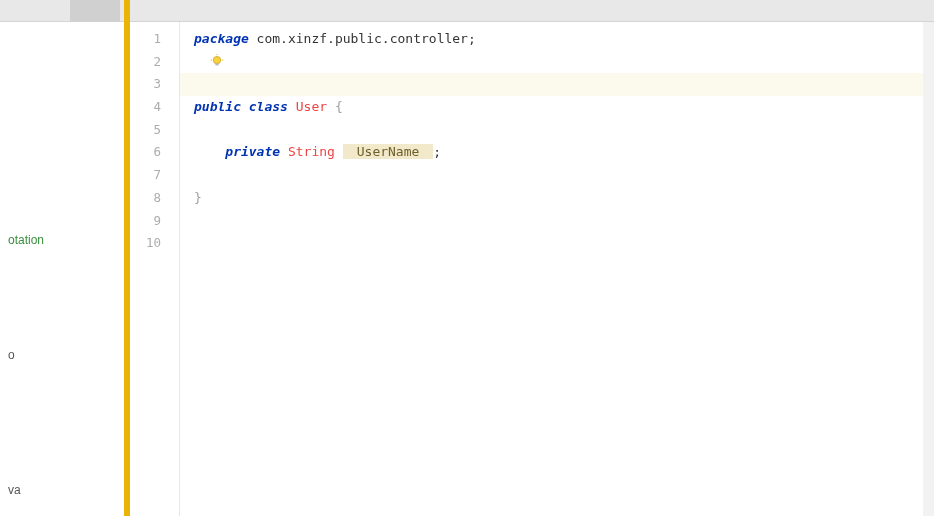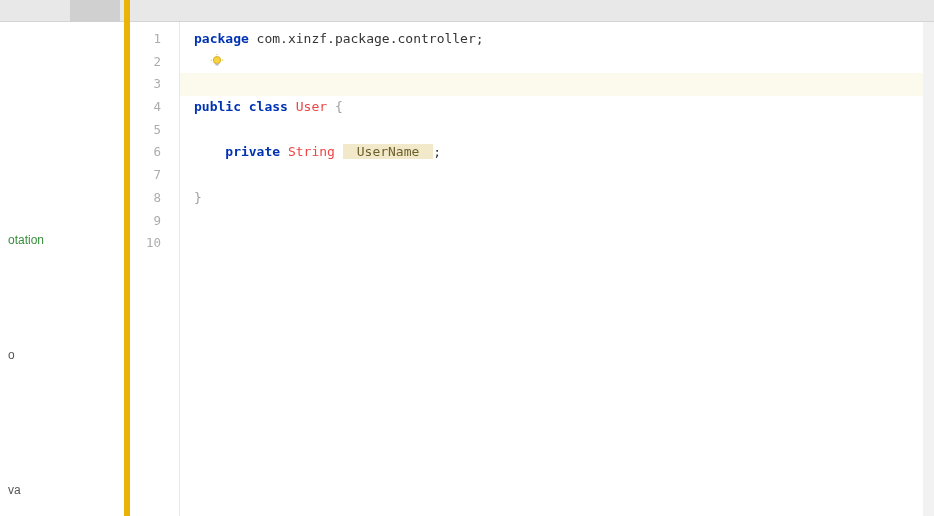--- a/index.html
+++ b/index.html
@@ -92,21 +92,21 @@
   .code .line {
     height: 22.7px;
     white-space: pre;
     position: relative;
   }
   .code .line.caret-line {
     background: #fcfaed;
     margin-left: -14px;
     padding-left: 14px;
   }
-  .kw { color: #0033b3; font-weight: bold; }
+  .kw { color: #0033b3; font-weight: bold; font-style: italic; }
   .pkg { color: #333; }
   .type { color: #ef4444; }
   .ident-warn {
     background: #f2e9ca;
     color: #6d5f2a;
     padding: 0 14px;
   }
   .brace { color: #a0a0a0; }
   .semi { color: #333; }
   .bulb {
@@ -156,21 +156,21 @@
         <div class="ln">5</div>
         <div class="ln">6</div>
         <div class="ln">7</div>
         <div class="ln">8</div>
         <div class="ln">9</div>
         <div class="ln">10</div>
       </div>
 
       <div class="code">
 
-        <div class="line"><span class="kw">package</span><span class="pkg"> com.xinzf.package.controller</span><span class="semi">;</span></div>
+        <div class="line"><span class="kw">package</span><span class="pkg"> com.xinzf.public.controller</span><span class="semi">;</span></div>
 
         <div class="line">  <span class="bulb"><svg viewBox="0 0 16 16" width="14" height="14">
                 <circle cx="8" cy="7" r="4.2" fill="#f9d23c" stroke="#c9a227" stroke-width="0.9"></circle>
                 <rect x="6.2" y="10.6" width="3.6" height="2.6" rx="0.6" fill="#b8b8b8"></rect>
                 <line x1="2.4" y1="7" x2="0.9" y2="7" stroke="#f2c200" stroke-width="1.1"></line>
                 <line x1="15.1" y1="7" x2="13.6" y2="7" stroke="#f2c200" stroke-width="1.1"></line>
                 <line x1="8" y1="1.3" x2="8" y2="-0.2" stroke="#f2c200" stroke-width="1.1"></line>
               </svg></span></div>
 
         <div class="line caret-line"></div>

